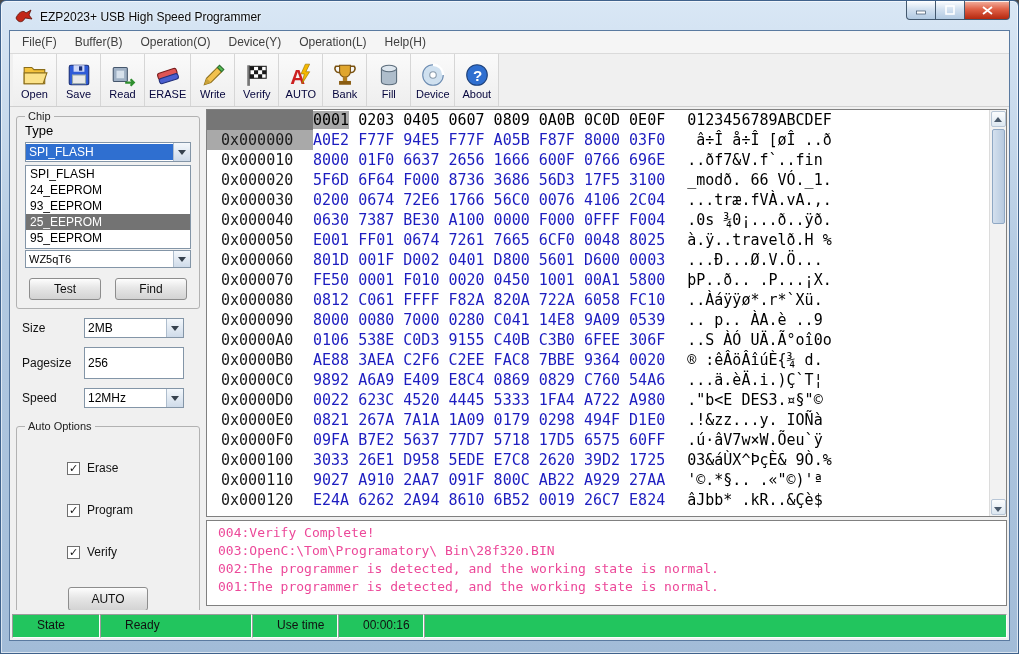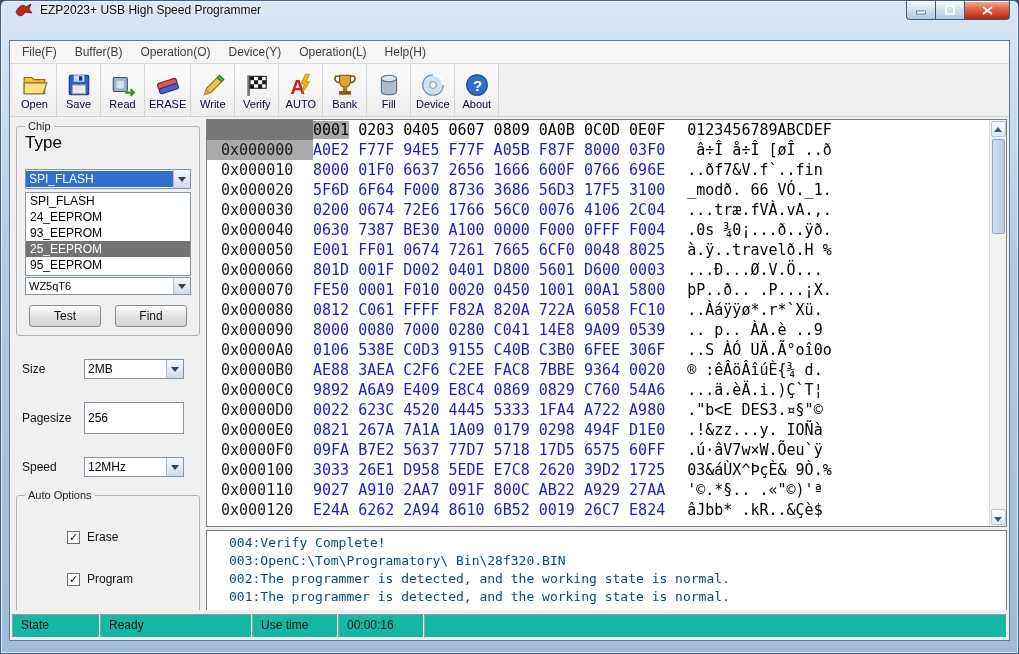--- a/index.html
+++ b/index.html
@@ -1,19 +1,19 @@
 <!DOCTYPE html>
 <html><head>
 <meta charset="utf-8">
 <style>
   *{box-sizing:border-box;margin:0;padding:0}
   body{width:1019px;height:654px;font-family:"Liberation Sans",sans-serif;background:#4a4a4a;overflow:hidden}
   .window{width:1019px;height:654px;background:linear-gradient(#d9e7f5,#b3cae2 40%,#a2bcd8);border:1px solid #3f628c;border-radius:6px 6px 0 0;box-shadow:inset 0 0 0 1px rgba(255,255,255,.6);padding:0 8px 0;display:flex;flex-direction:column}
   
-  .titlebar{height:39px;display:flex;padding:2px 2px 0 6px;position:relative;flex:none}
+  .titlebar{height:29px;display:flex;align-items:center;padding:2px 2px 0 6px;position:relative;flex:none}
   .app-icon{width:19px;height:16px;margin-right:6px;flex:none}
   .title{font-size:12px;color:#0a0a0a;text-shadow:0 0 3px #fff}
   .winbtns{position:absolute;top:0;right:0;display:flex}
   .winbtn{height:19px;border:1px solid #43586e;border-top:none;display:flex;align-items:center;justify-content:center;background:linear-gradient(#fdfeff,#d3e1f0 45%,#b2cae2);box-shadow:inset 0 1px 0 rgba(255,255,255,.8)}
   .winbtn.min{width:30px;border-radius:0 0 0 4px}
   .winbtn.max{width:28px;border-left:none;border-right:none}
   .winbtn.close{width:46px;background:linear-gradient(#f3b3a2,#e06248 45%,#b5280f);border-radius:0 0 4px 0}
   
   .client{flex:1;background:#f0f0f0;border:1px solid #5a7aa0;display:flex;flex-direction:column;overflow:hidden;margin-bottom:12px}
   .menubar{height:23px;background:#f5f5f5;border-bottom:1px solid #dadada;display:flex;align-items:center;padding-left:3px;font-size:12px;flex:none}
@@ -21,34 +21,34 @@
   .toolbar{height:53px;background:#f0f0f0;border-bottom:1px solid #cfcfcf;display:flex;align-items:stretch;padding-left:3px;flex:none}
   .tbtn{min-width:44px;padding:2px 4px 1px;display:flex;flex-direction:column;align-items:center;justify-content:center;border-right:1px solid #d6d6d6;background:linear-gradient(#fafafa,#eeeeee)}
   .ticon{height:27px;display:flex;align-items:center}
   .ticon svg{width:26px;height:26px}
   .tlabel{font-size:11px;margin-top:0;color:#05053c}
   
   .main{flex:1;display:flex;padding:2px 2px 0;overflow:hidden}
   .leftpanel{width:194px;flex:none;padding:0 6px 0 4px;display:flex;flex-direction:column}
   .group{border:1px solid #b2b2b2;border-radius:3px;padding:1px 8px 8px;margin-top:1px;background:#f0f0f0}
   .group legend{font-size:11px;padding:0 3px;color:#222}
-  .lbl{font-size:17px;margin:0 0 16px}
+  .lbl{font-size:13px;margin:0 0 4px}
   .combo{height:20px;background:#fff;border:1px solid #8395a7;display:flex;align-items:center}
   .combo-val{flex:1;font-size:12px;padding:1px 3px;white-space:nowrap;overflow:hidden}
   .combo-val.hl{background:#2f6fd0;color:#fff}
   .combo-btn{width:17px;height:100%;background:linear-gradient(#f4f8fc,#cfdbe9);border-left:1px solid #aebdcd;display:flex;align-items:center;justify-content:center;flex:none}
   .combo-btn::after{content:"";border:4px solid transparent;border-top:5px solid #36424e;margin-top:5px}
   .listbox{border:1px solid #8395a7;background:#fff;margin-top:3px;height:84px;overflow:hidden;font-size:12px}
   .lbitem{padding:1px 4px;height:16px;line-height:14px;white-space:nowrap}
   .lbitem.sel{background:#737373;color:#fff}
   .combo.small{height:18px;margin-top:1px}
   .combo.small .combo-val{font-size:11px}
   .btnrow{display:flex;justify-content:space-between;margin:10px 4px 0}
   .pbtn{width:72px;height:22px;font-size:12px;font-family:inherit;background:linear-gradient(#fdfdfd,#e6e6e6 45%,#d3d3d3);border:1px solid #8d8d8d;border-radius:3px;color:#111}
-  .formrow{display:flex;align-items:center;margin:23px 2px 0 6px}
+  .formrow{display:flex;align-items:center;margin:9px 2px 0 6px}
   .flabel{width:62px;font-size:12px;color:#111}
   .fctrl{width:100px}
   input.tbox{width:100px;height:32px;border:1px solid #8395a7;font-size:12px;padding:0 3px;font-family:inherit;background:#fff}
   .autogroup{margin-top:12px}
   .checks{padding-top:28px}
   .checkrow{display:flex;align-items:center;height:14px;margin:0 0 28px 42px;font-size:12px;color:#111}
   .cbox{width:13px;height:13px;background:#fff;border:1px solid #6f6f6f;font-size:11px;line-height:11px;text-align:center;margin-right:7px;color:#111;flex:none}
   .autobtn{display:block;margin:0 auto 4px;width:80px;height:24px}
   
   .rightcol{flex:1;display:flex;flex-direction:column;min-width:0}
@@ -60,24 +60,24 @@
   .addr.sel{background:#a9a9a9}
   .hex{color:#1d1dc0}
   .ascii{margin-left:22px;color:#000}
   .vscroll{position:absolute;top:0;right:0;width:17px;height:100%;background:#f2f2f2;border-left:1px solid #dcdcdc;display:flex;flex-direction:column;align-items:center}
   .sarrow{width:15px;height:16px;background:linear-gradient(#fbfcfd,#dde7f1);border:1px solid #b8c6d6;border-radius:2px;display:flex;align-items:center;justify-content:center;margin-top:1px;flex:none}
   .sarrow::after{content:"";border:4px solid transparent;border-bottom:5px solid #4a5a6c;margin-bottom:4px}
   .sarrow.down{margin-top:auto;margin-bottom:1px}
   .sarrow.down::after{border-bottom:none;border-top:5px solid #4a5a6c;margin-bottom:0;margin-top:4px}
   .sthumb{width:13px;height:95px;background:linear-gradient(90deg,#d4e0ee,#b7cadf);border:1px solid #8fa8c4;border-radius:2px;margin-top:2px;flex:none}
   
-  .logbox{margin-top:3px;height:86px;flex:none;background:#fff;border:1px solid #808080;font-family:"DejaVu Sans Mono",monospace;font-size:13px;line-height:18px;padding:3px 22px;overflow:hidden;color:#0c4a6e}
+  .logbox{margin-top:3px;height:86px;flex:none;background:#fff;border:1px solid #808080;font-family:"DejaVu Sans Mono",monospace;font-size:13px;line-height:18px;padding:3px 11px;overflow:hidden;color:#ec4899}
   
   .statusbar{height:24px;flex:none;margin:4px 2px 2px;display:flex;font-size:12px;color:#111}
-  .scell{border:1px solid;border-color:#9b9b9b #fdfdfd #fdfdfd #9b9b9b;background:#14b8a6;padding:3px 8px;white-space:nowrap;overflow:hidden}
+  .scell{border:1px solid;border-color:#9b9b9b #fdfdfd #fdfdfd #9b9b9b;background:#22c55e;padding:3px 24px;white-space:nowrap;overflow:hidden}
   .c1{width:88px}.c2{width:152px}.c3{width:86px}.c4{width:86px}.fillcell{flex:1}
 </style>
 </head>
 <body>
 
 <div class="window">
   <div class="titlebar">
     <span class="app-icon"><svg viewBox="0 0 19 16">
           <path d="M1 9c3-7 8-8 10-5l5-3-2 5 3 4-7-1c-2 5-7 5-9 0z" fill="#c22718" stroke="#5e1008" stroke-width="0.8"></path>
         </svg></span>

